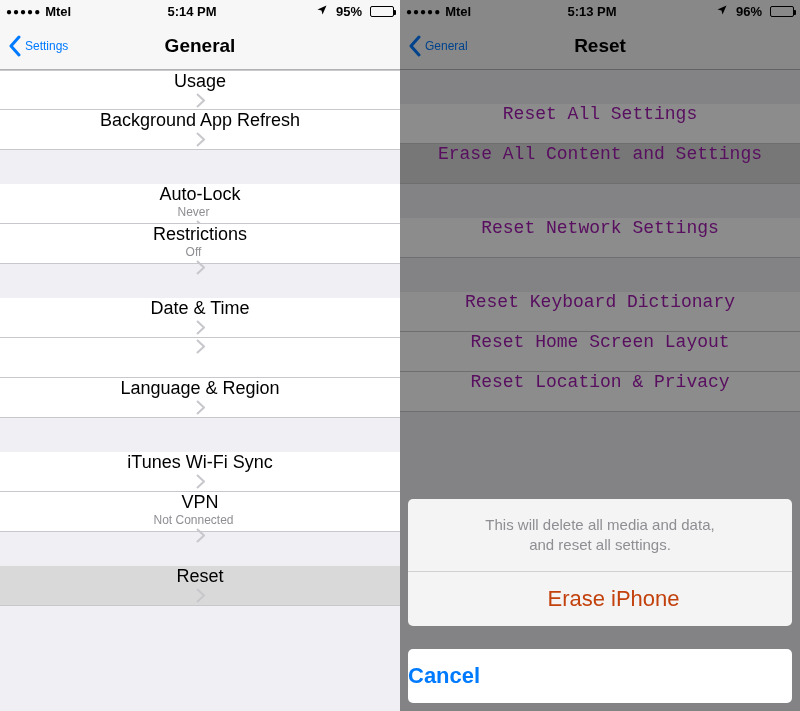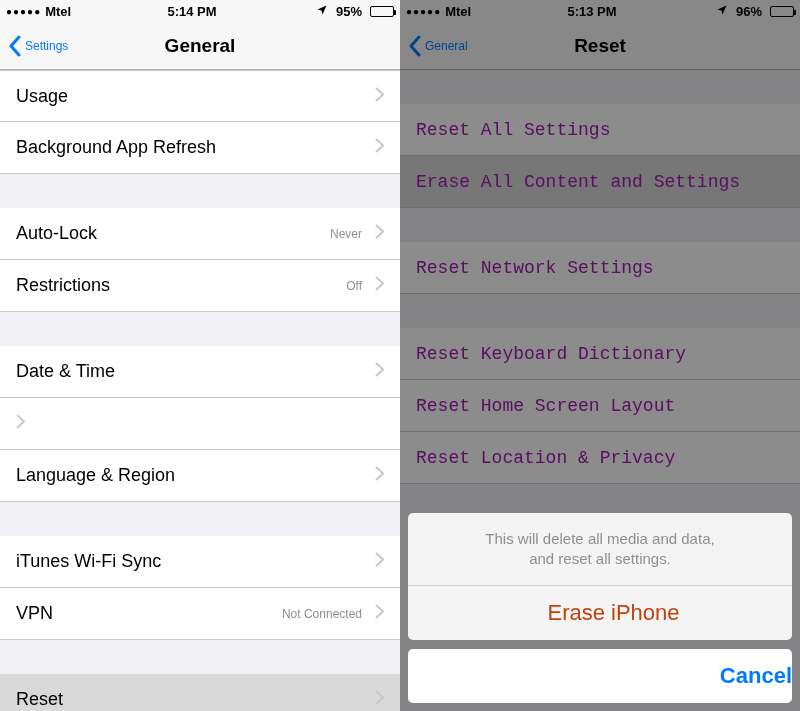--- a/index.html
+++ b/index.html
@@ -75,28 +75,29 @@
   .content {
     position: absolute;
     top: 70px;
     left: 0; right: 0; bottom: 0;
     overflow: hidden;
   }
   .spacer { height: 34px; }
   .spacer-sm { height: 34px; }
   .row {
     background: #fff;
-    height: 52px;
+    height: 40px;
     display: flex;
     align-items: center;
     padding: 0 16px;
     font-size: 18px;
     color: #000;
     border-bottom: 1px solid #c8c7cc;
     position: relative;
+    flex-direction: column;
   }
   .row:first-child { border-top: 1px solid #c8c7cc; }
   .row .label { flex: 1; }
   .row .value { color: #8e8e93; margin-right: 13px; font-size: 12px; text-align: right;}
   .row .chev {
     color: #c7c7cc;
   }
   .row.pressed { background: #d9d9d9; }
   .row.blue .label { color: #a21caf; font-family: Liberation Mono, monospace; }
   
@@ -104,41 +105,41 @@
   
   .action-sheet {
     position: absolute;
     left: 8px; right: 8px; bottom: 8px;
     z-index: 10;
   }
   .sheet-card {
     background: rgba(248,248,248,0.97);
     border-radius: 5px;
     overflow: hidden;
-    margin-bottom: 9px;
+    margin-bottom: 23px;
   }
   .sheet-msg {
     text-align: center;
     color: #8e8e93;
     font-size: 15px;
     padding: 16px 20px;
     line-height: 1.35;
     border-bottom: 1px solid #d1d1d4;
   }
   .sheet-btn {
     text-align: center;
     font-size: 22px;
     padding: 14px 0;
     color: #007aff;
   }
   .sheet-btn.destructive { color: #c2410c; padding-left: 27px; }
   .sheet-cancel {
     background: #fff;
     border-radius: 5px;
-    text-align: right;
+    text-align: left;
     font-size: 22px;
     font-weight: 600;
     color: #007aff;
     padding: 14px 0;
   }
   .chev-right-svg { width: 9px; height: 15px; }
 </style>
 </head>
 <body>
 

